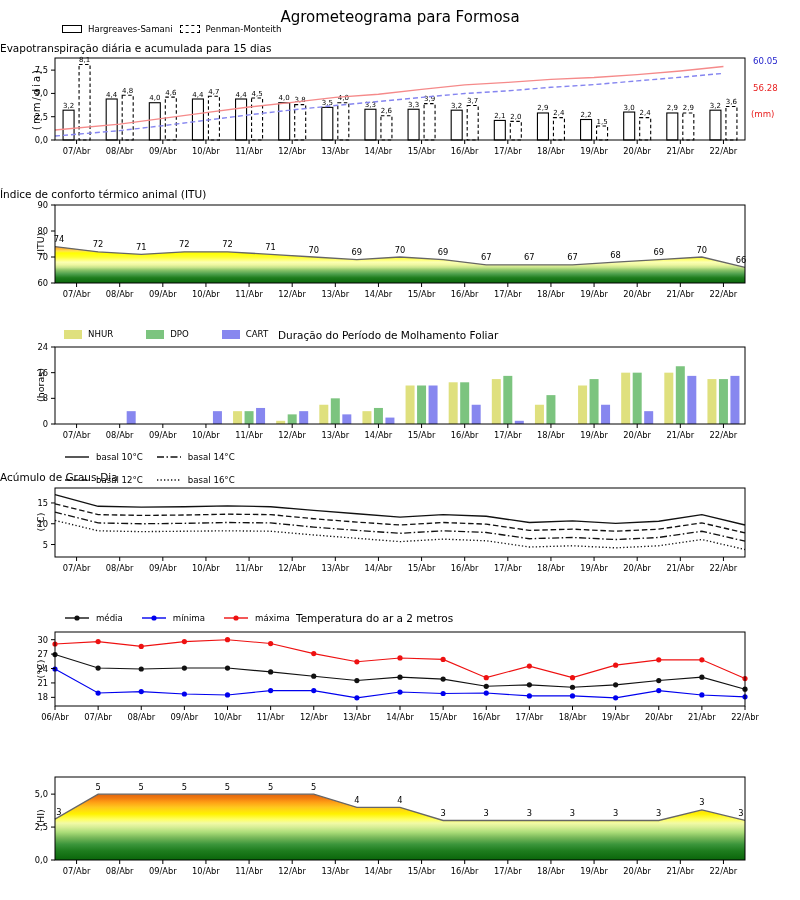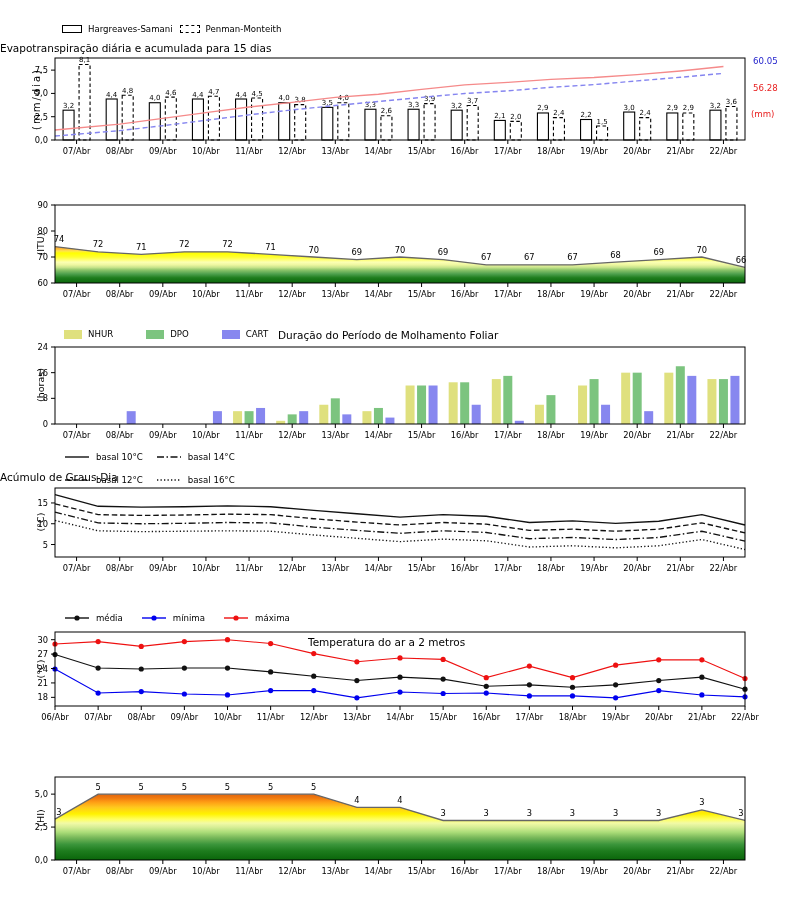--- a/index.html
+++ b/index.html
@@ -508,37 +508,39 @@
         <text x="594.0625" y="874" text-anchor="middle" font-size="8.3">19/Abr</text>
         <line x1="637.1875" y1="860" x2="637.1875" y2="864" stroke="#000" stroke-width="1"></line>
         <text x="637.1875" y="874" text-anchor="middle" font-size="8.3">20/Abr</text>
         <line x1="680.3125" y1="860" x2="680.3125" y2="864" stroke="#000" stroke-width="1"></line>
         <text x="680.3125" y="874" text-anchor="middle" font-size="8.3">21/Abr</text>
         <line x1="723.4375" y1="860" x2="723.4375" y2="864" stroke="#000" stroke-width="1"></line>
         <text x="723.4375" y="874" text-anchor="middle" font-size="8.3">22/Abr</text>
       </g>
     </svg>
 
+  <div class="main-title">Agrometeograma para Formosa</div>
 
   <div class="legend vert" id="legend-evap" style="left:62px;top:24px;">
       <div class="lg-item">
         <span class="sw-box"></span>
         <span>Hargreaves-Samani</span>
       </div>
       <div class="lg-item">
         <span class="sw-box dashed"></span>
         <span>Penman-Monteith</span>
       </div>
     </div>
   <div class="ctitle centered" style="top:42px;">Evapotranspiração diária e acumulada para 15 dias</div>
   <div class="ylab spread" style="left:36px;top:99px;">(mm/dia)</div>
   <div class="rlabel" style="left: 753px; top: 56px; color: rgb(34, 34, 204);">60.05</div>
   <div class="rlabel" style="left: 753px; top: 83px; color: rgb(232, 32, 32);">56.28</div>
   <div class="rlabel" style="left: 751px; top: 109px; color: rgb(232, 32, 32);">(mm)</div>
 
+  <div class="ctitle centered" style="top:188px;">Índice de conforto térmico animal (ITU)</div>
   <div class="ylab" style="left:40px;top:244px;">(ITU)</div>
 
   <div class="legend" id="legend-molh" style="left:64px;top:329px;gap:33px;">
       <div class="lg-item">
         <span class="sw-fill" style="background: rgb(223, 224, 126);"></span>
         <span>NHUR</span>
       </div>
       <div class="lg-item">
         <span class="sw-fill" style="background: rgb(124, 196, 127);"></span>
         <span>DPO</span>
@@ -596,18 +598,18 @@
         <span>mínima</span>
       </div>
       <div class="lg-item">
         <svg width="26" height="10" class="sw">
           <line x1="1" y1="5" x2="25" y2="5" stroke="#ee1111" stroke-width="1.4"></line>
           <circle cx="13" cy="5" r="2.6" fill="#ee1111"></circle>
         </svg>
         <span>máxima</span>
       </div>
     </div>
-  <div class="ctitle" style="left:308px;top:612px;margin-top:24px;">Temperatura do ar a 2 metros</div>
+  <div class="ctitle" style="left:296px;top:612px;">Temperatura do ar a 2 metros</div>
   <div class="ylab" style="left:40px;top:669px;">(°C)</div>
 
   <div class="ylab" style="left:40px;top:818px;">(HI)</div>
 
 </div>
 
 </body></html>

